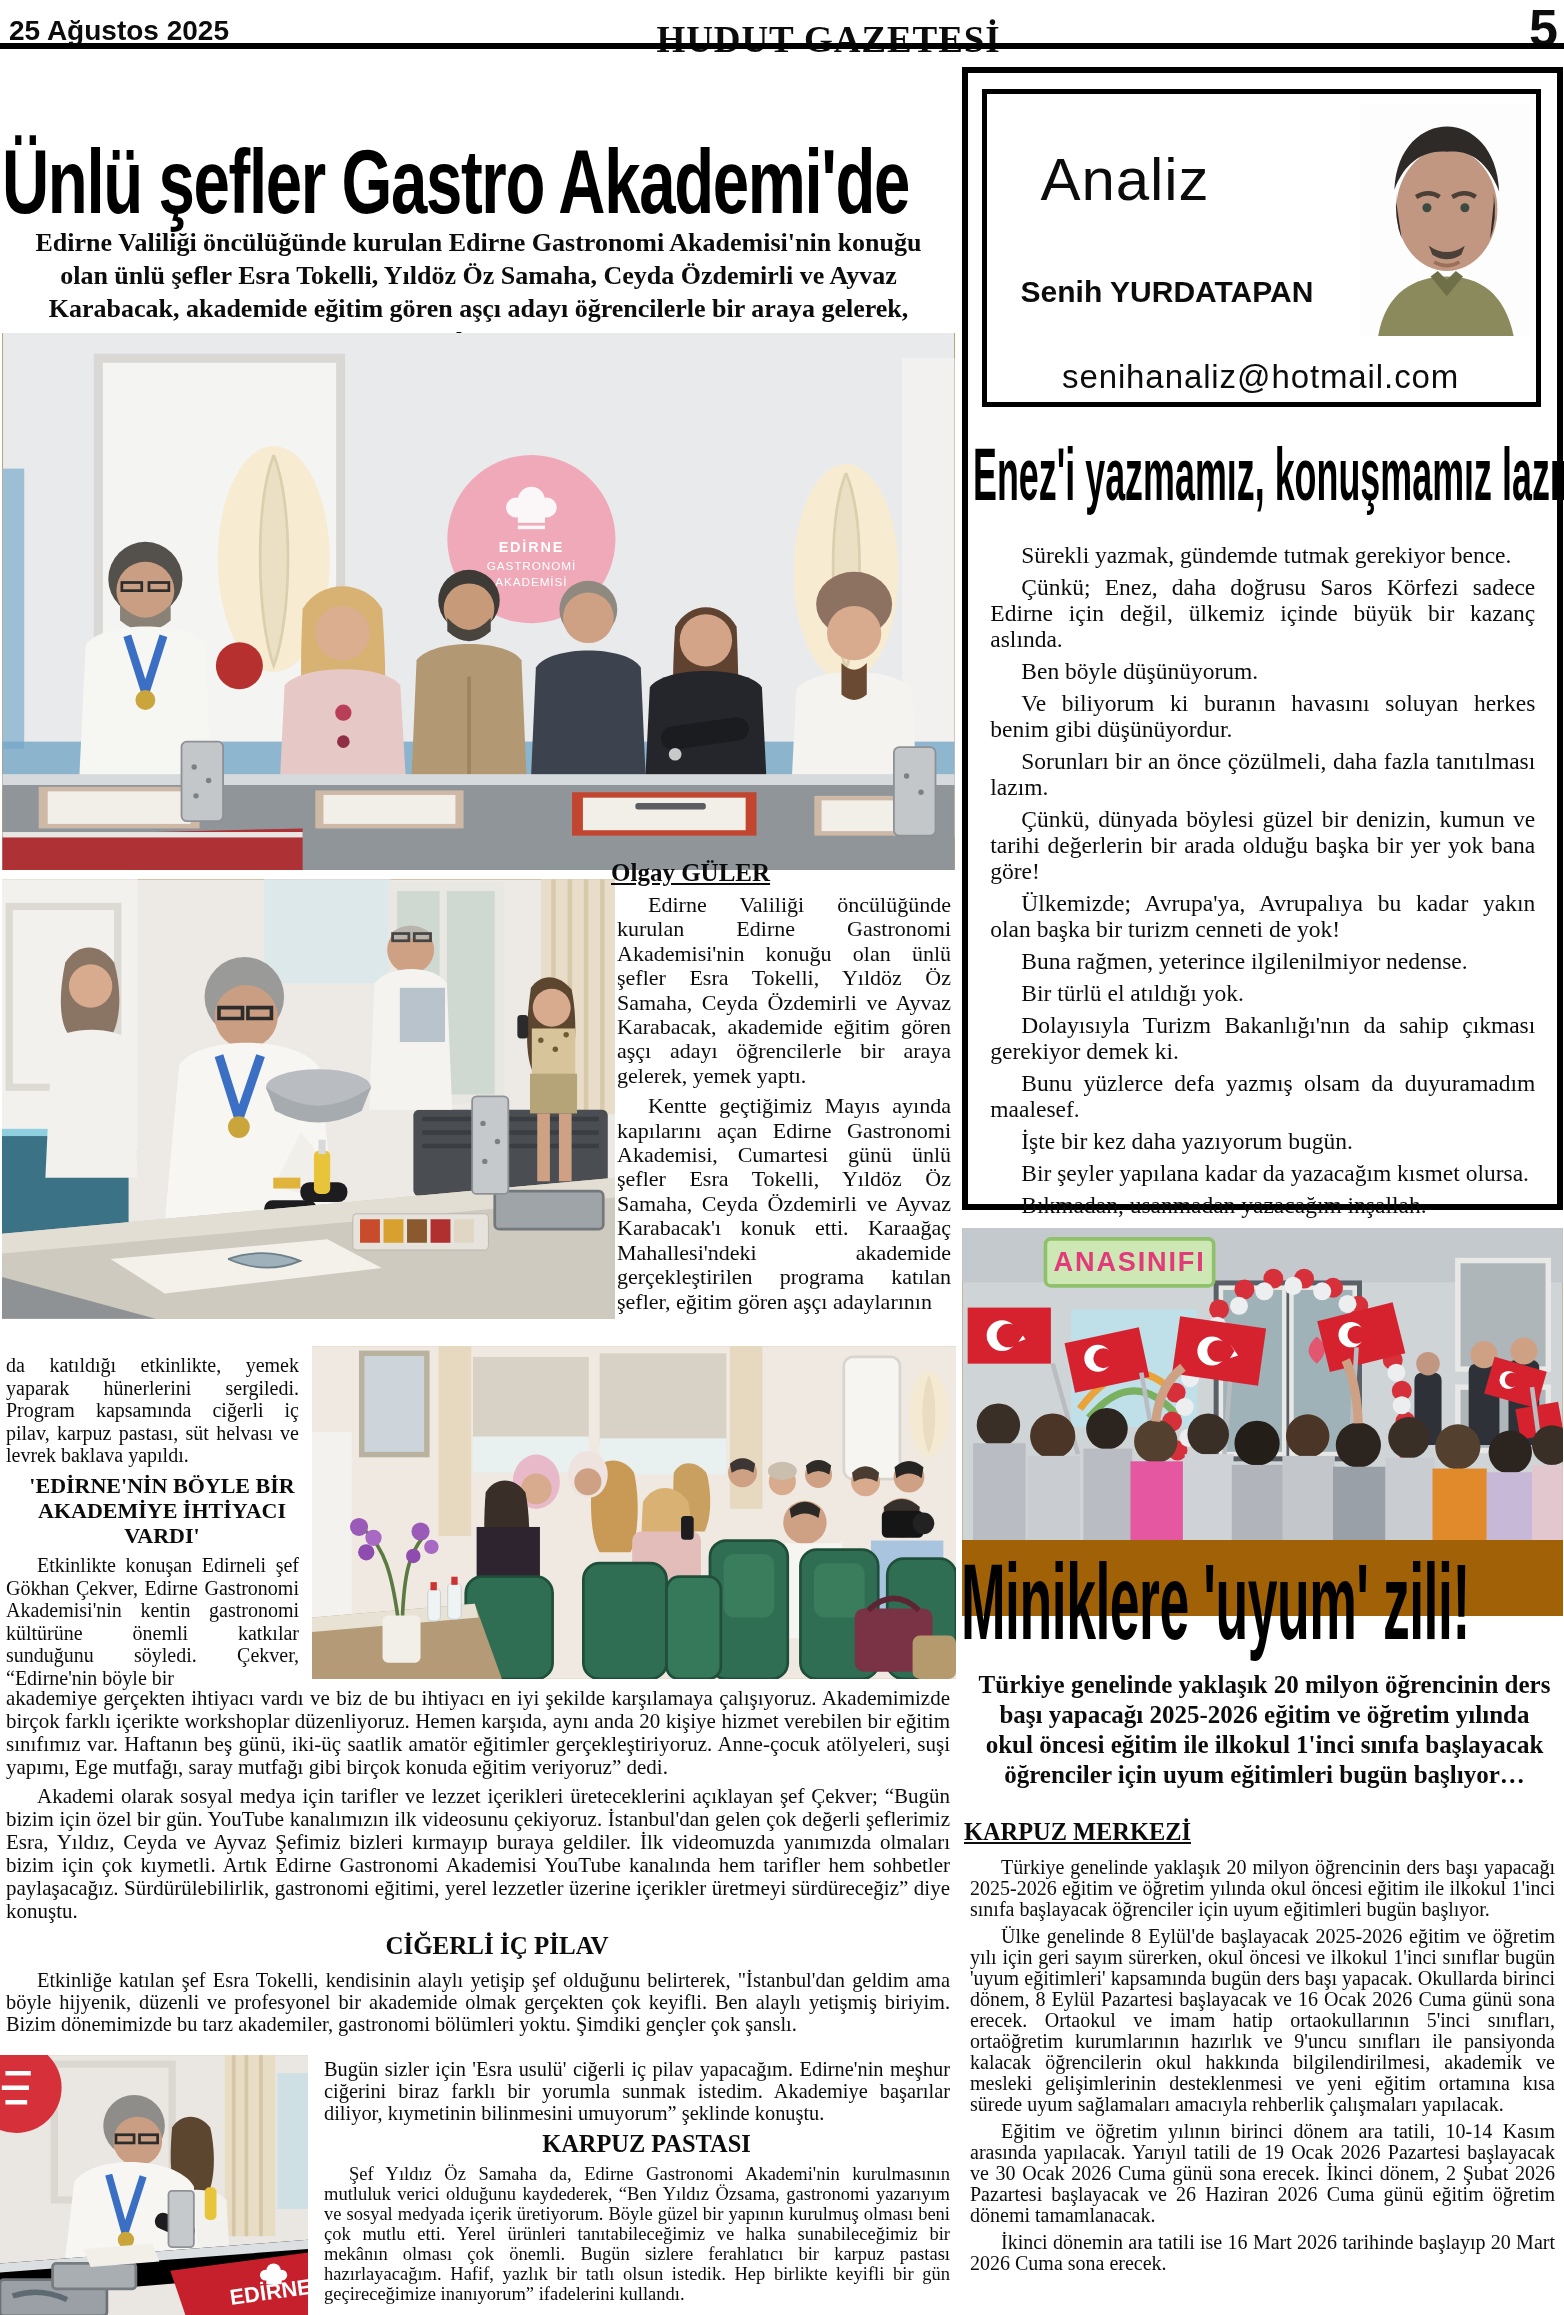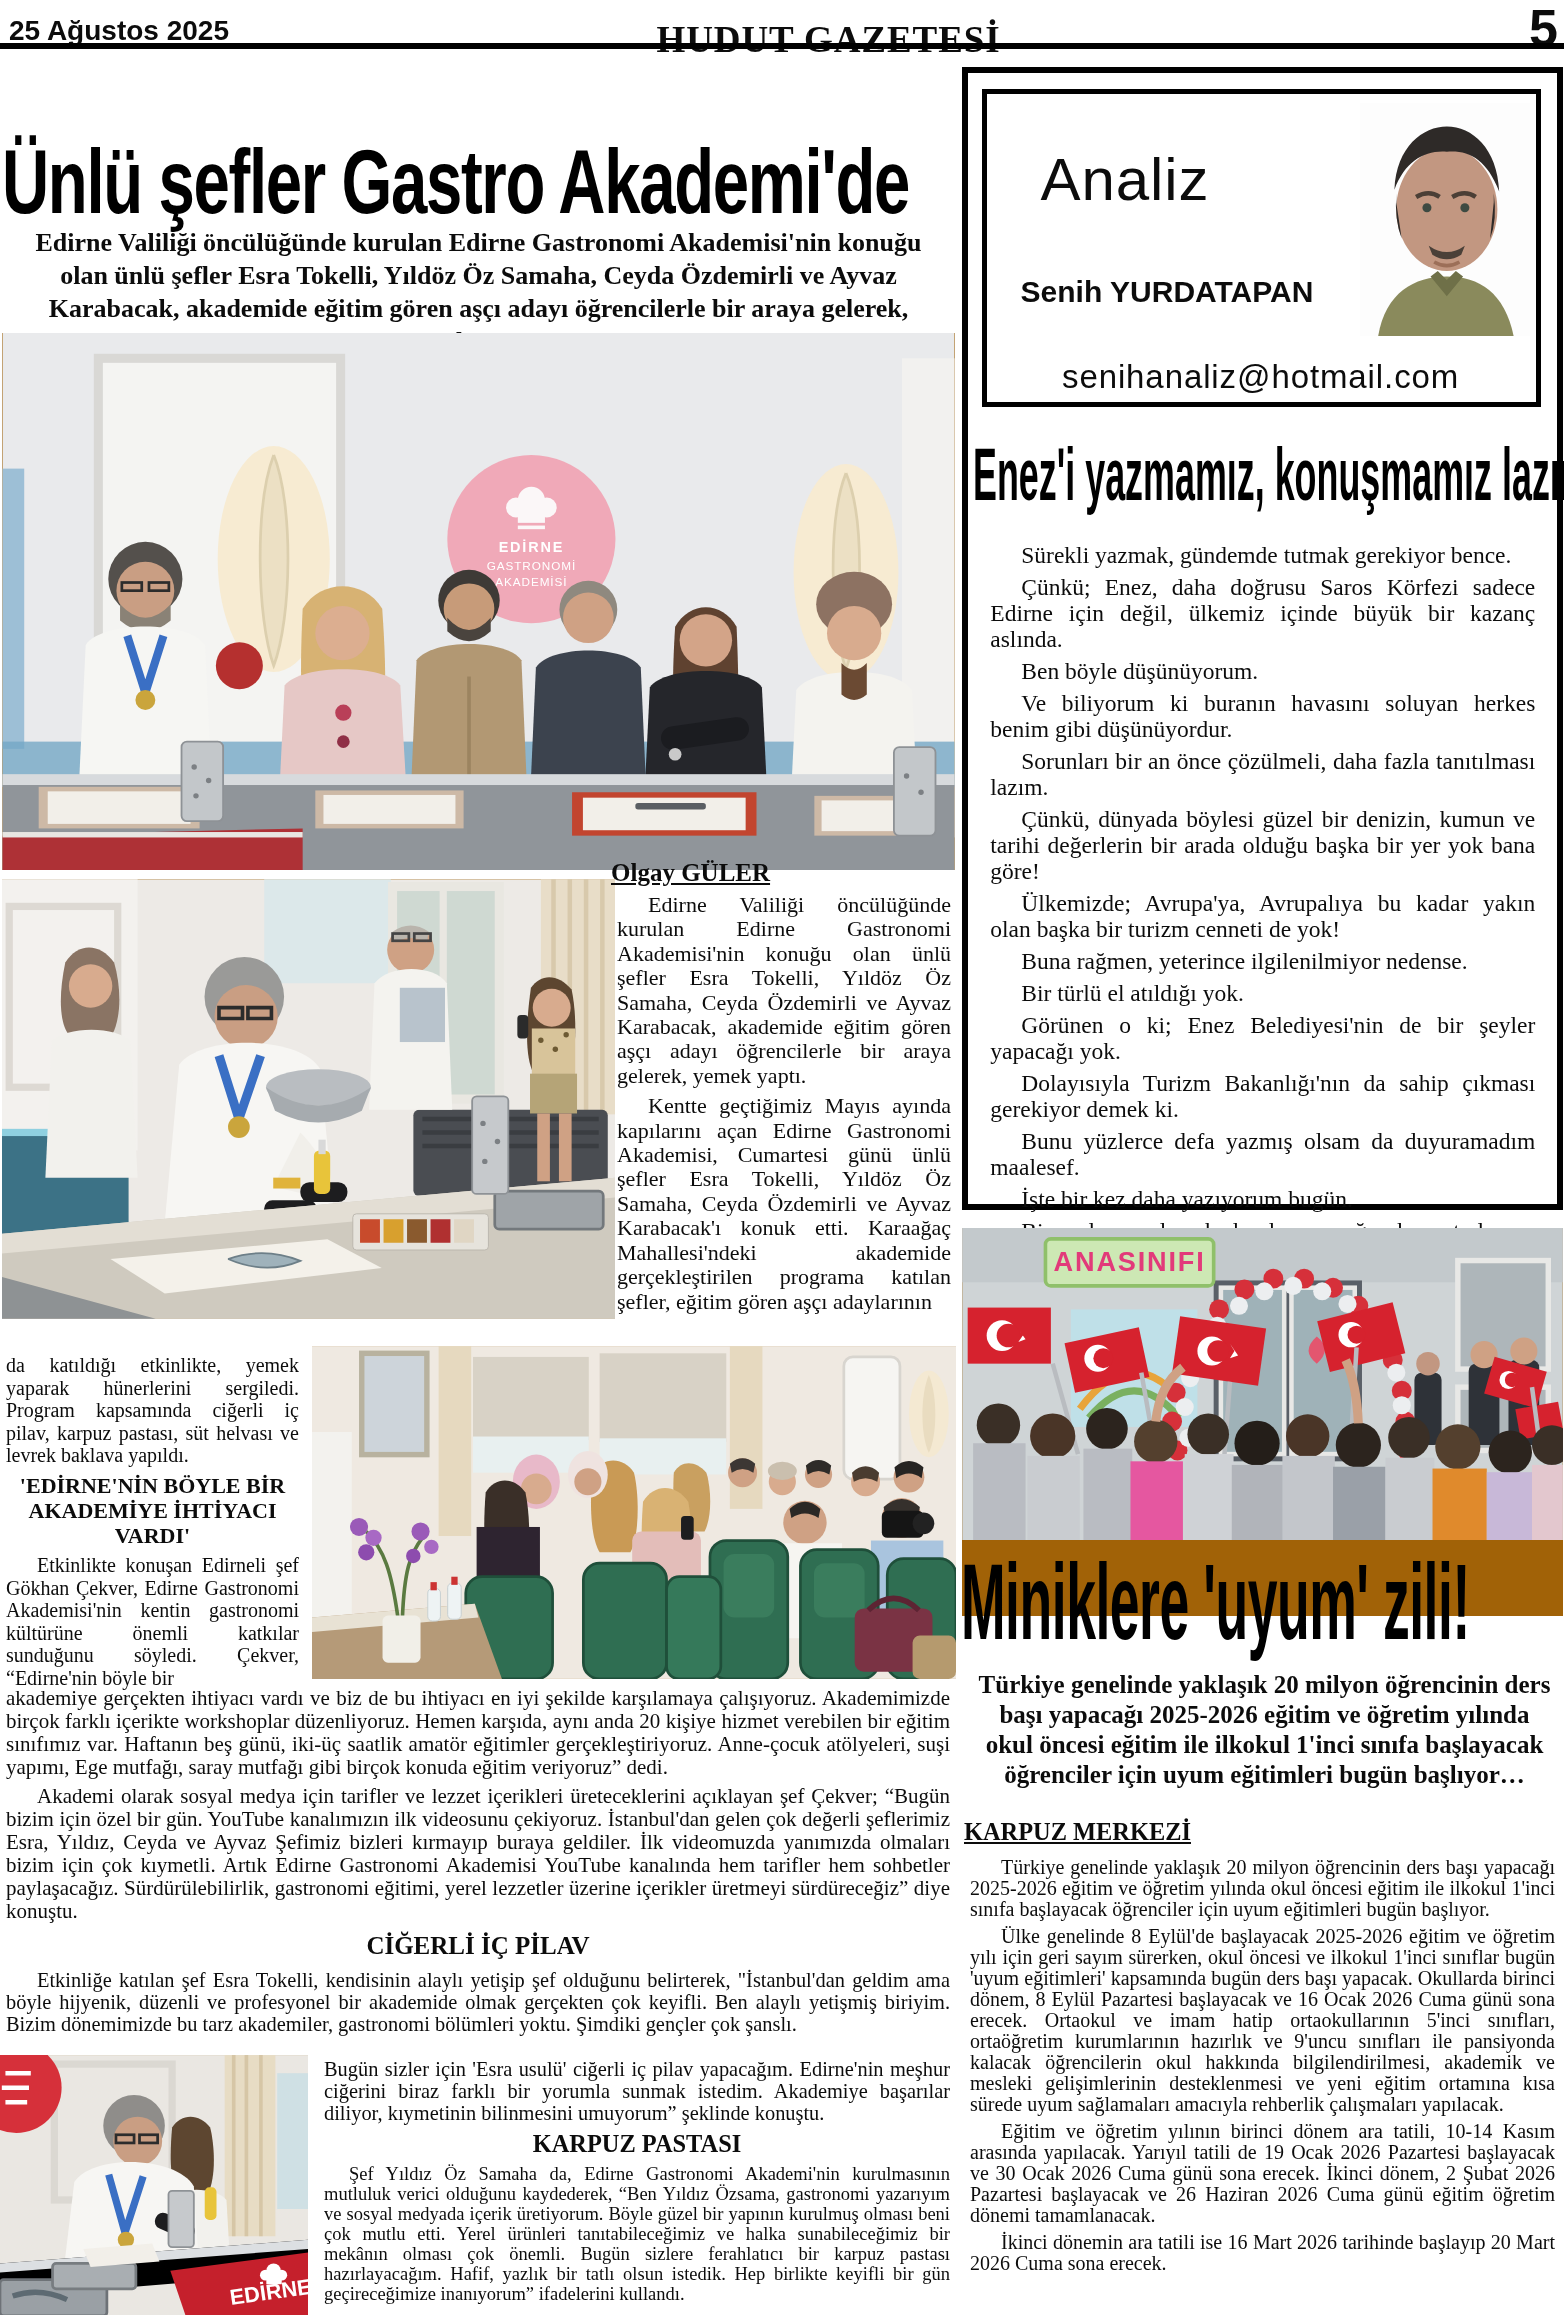--- a/index.html
+++ b/index.html
@@ -8,21 +8,21 @@
   .abs{position:absolute;}
   
   .date{font-family:"Liberation Sans",sans-serif;font-weight:bold;font-size:28px;}
   .masthead{font-family:"Liberation Serif",serif;font-weight:bold;font-size:37px;letter-spacing:0.9px;text-align:center;width:100%;padding-left:46px;}
   .pagenum{font-family:"Liberation Sans",sans-serif;font-weight:bold;font-size:52px;line-height:1;}
   .rule{background:#000;}
   
   .condensed{font-family:"Liberation Sans",sans-serif;font-weight:bold;white-space:nowrap;
              transform-origin:0 0;display:inline-block;line-height:1;color:#000;letter-spacing:-1.8px;}
   .standfirst{font-weight:bold;text-align:center;font-size:26px;line-height:33px;}
-  .subhead{font-weight:bold;text-align:center;}
+  .subhead{font-weight:bold;text-align:center;padding-left:19px;}
   
   .just{text-align:justify;}
   .just p{margin:6px;text-indent:31px;}
   .noindent{text-indent:0 !important;}
   .byline{font-weight:bold;font-size:25px;text-decoration:underline;}
   
   .outerbox{border:6.3px solid #000;}
   .analizbox{border:5.4px solid #000;background:#fff;}
   .analiz-title{font-family:"Liberation Sans",sans-serif;font-weight:normal;font-size:60px;letter-spacing:0.9px;line-height:1;}
   .analiz-author{font-family:"Liberation Sans",sans-serif;font-weight:bold;font-size:30px;}
@@ -470,21 +470,20 @@
     <div class="abs just" style="left:16.3px;top:463px;width:557px;font-size:23.5px;line-height:26px;">
       <p>Sürekli yazmak, gündemde tutmak gerekiyor bence.</p>
       <p>Çünkü; Enez, daha doğrusu Saros Körfezi sadece Edirne için değil, ülkemiz içinde büyük bir kazanç aslında.</p>
       <p>Ben böyle düşünüyorum.</p>
       <p>Ve biliyorum ki buranın havasını soluyan herkes benim gibi düşünüyordur.</p>
       <p>Sorunları bir an önce çözülmeli, daha fazla tanıtılması lazım.</p>
       <p>Çünkü, dünyada böylesi güzel bir denizin, kumun ve tarihi değerlerin bir arada olduğu başka bir yer yok bana göre!</p>
       <p>Ülkemizde; Avrupa'ya, Avrupalıya bu kadar yakın olan başka bir turizm cenneti de yok!</p>
       <p>Buna rağmen, yeterince ilgilenilmiyor nedense.</p>
       <p>Bir türlü el atıldığı yok.</p>
-      <p>Görünen o ki; Enez Belediyesi'nin de bir şeyler yapacağı yok.</p>
       <p>Dolayısıyla Turizm Bakanlığı'nın da sahip çıkması gerekiyor demek ki.</p>
       <p>Bunu yüzlerce defa yazmış olsam da duyuramadım maalesef.</p>
       <p>İşte bir kez daha yazıyorum bugün.</p>
       <p>Bir şeyler yapılana kadar da yazacağım kısmet olursa.</p>
       <p>Bıkmadan, usanmadan yazacağım inşallah.</p>
     </div>
   </div>
 
   <div class="abs photo" style="left:962px;top:1228px;width:601px;height:388px;">
     <svg viewBox="0 0 664 345" width="601" height="312">

